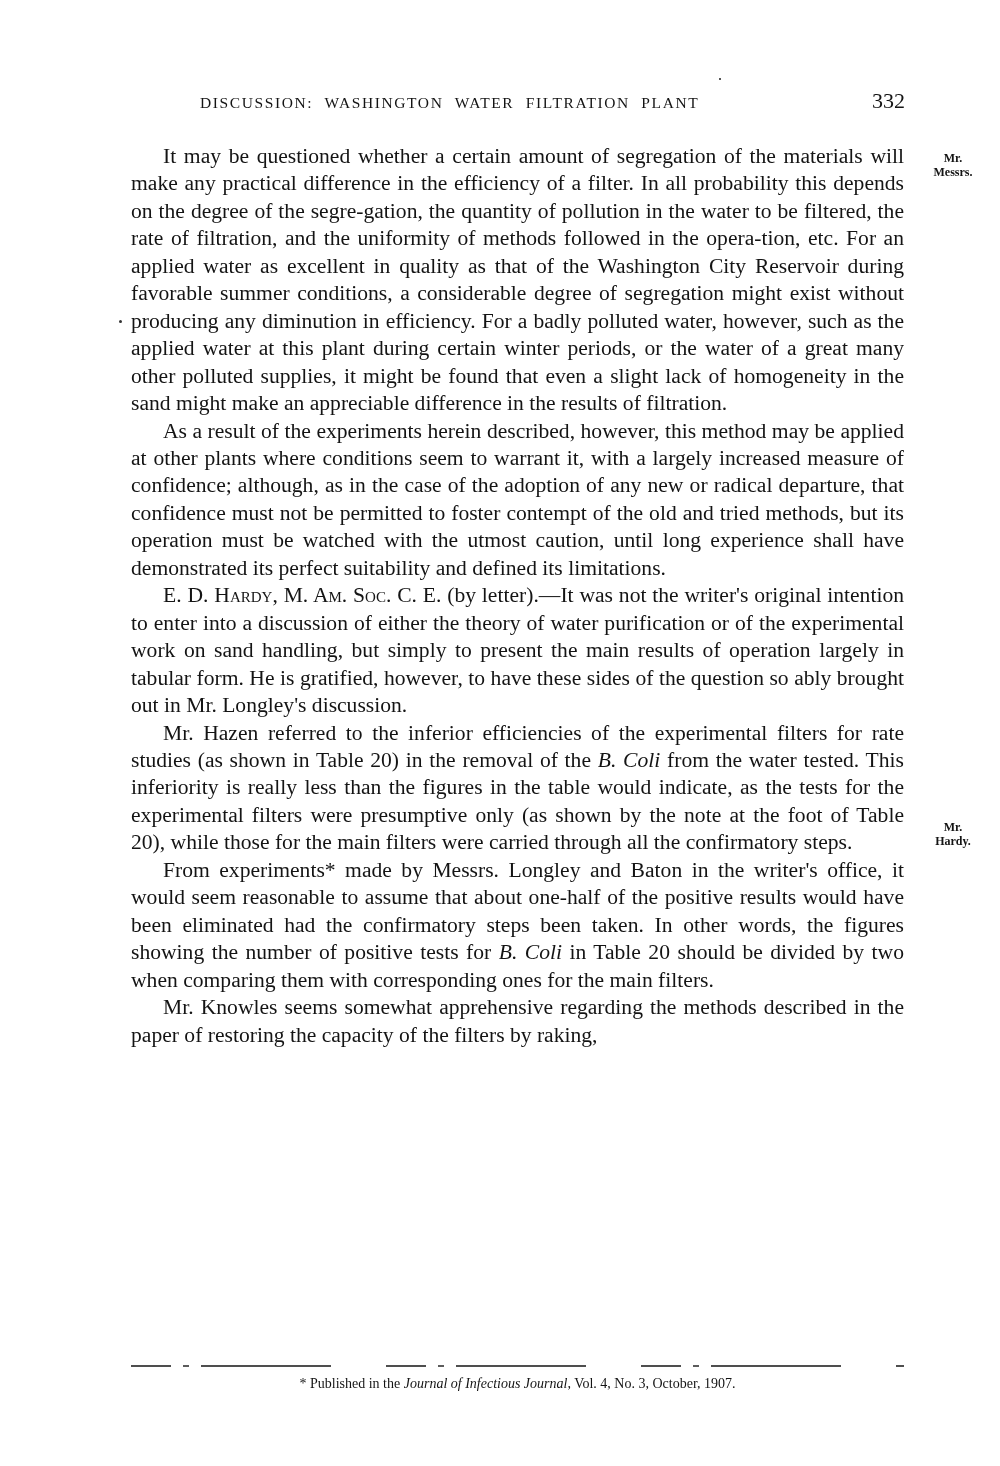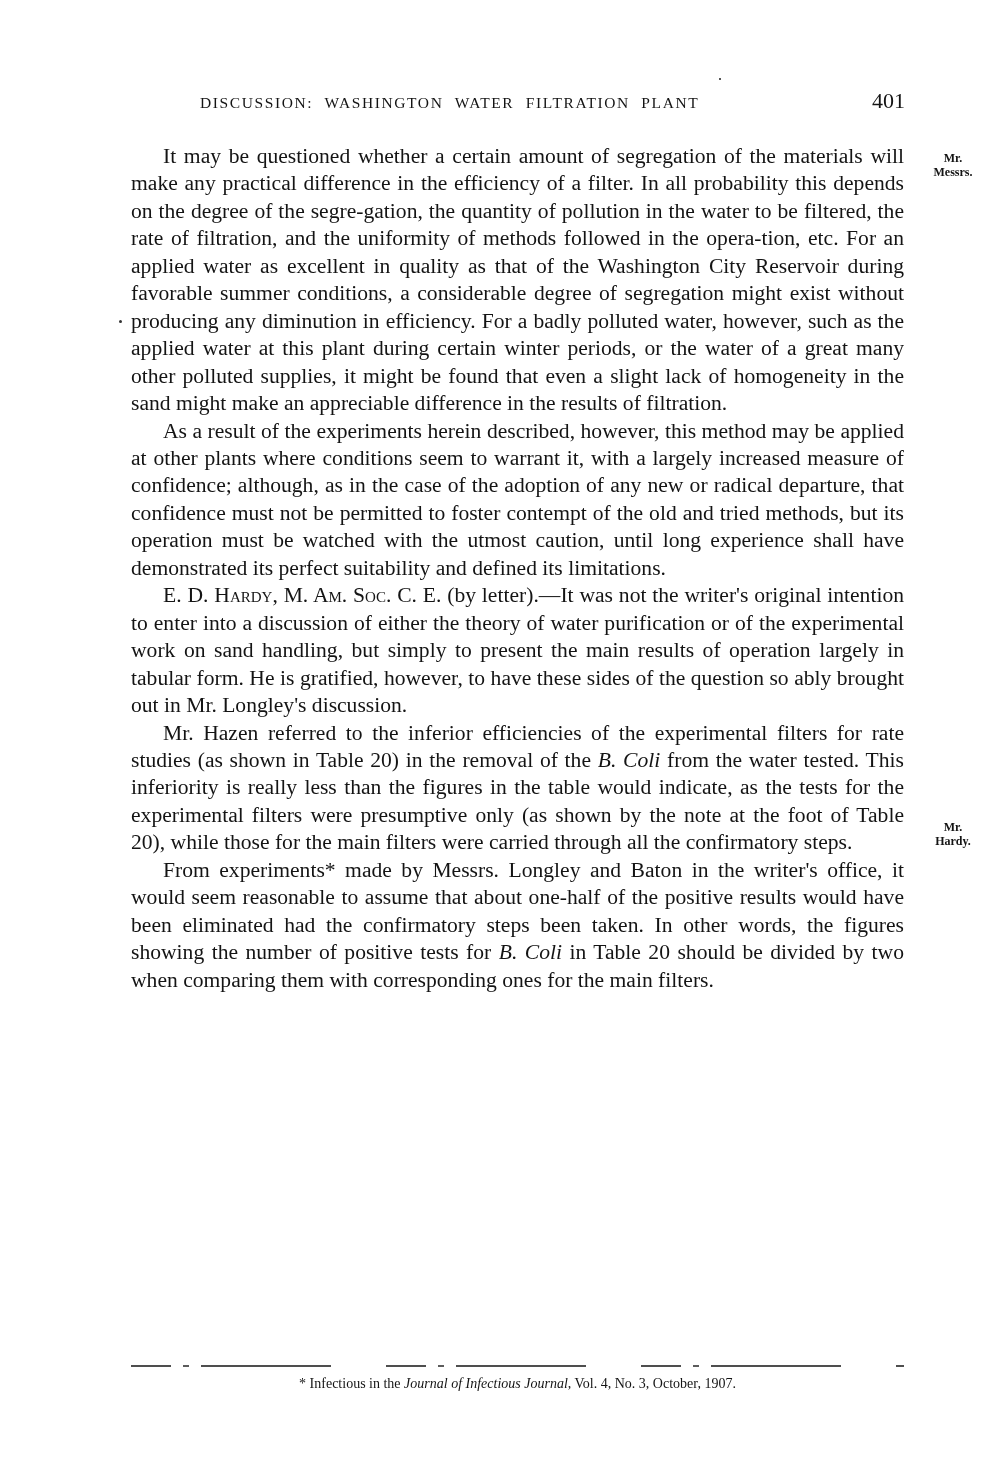--- a/index.html
+++ b/index.html
@@ -112,21 +112,21 @@
   </style>
 </head>
 <body>
 
 <div class="page">
 
   <div class="stray-mark-top"></div>
 
   <div class="running-head">
     <span class="running-title">DISCUSSION: WASHINGTON WATER FILTRATION PLANT</span>
-    <span class="page-number">401</span>
+    <span class="page-number">332</span>
   </div>
 
   <div class="margin-note" style="top:151px;">
     <span class="mn-line1">Mr.</span>
     <span class="mn-line2">Messrs.</span>
   </div>
 
   <div class="margin-note" style="top:820px;">
     <span class="mn-line1">Mr.</span>
     <span class="mn-line2">Hardy.</span>
@@ -143,21 +143,24 @@
     </p>
     <p class="indent">
       <span>E. D. </span><span class="sc">Hardy</span><span class="sc">, M. Am. Soc. C. E.</span><span> (by letter).—It was not the writer's original intention to enter into a discussion of either the theory of water purification or of the experimental work on sand handling, but simply to present the main results of operation largely in tabular form. He is gratified, however, to have these sides of the question so ably brought out in Mr. Longley's discussion.</span>
     </p>
     <p class="indent">
       <span>Mr. Hazen referred to the inferior efficiencies of the experimental filters for rate studies (as shown in Table 20) in the removal of the </span><span class="it">B. Coli</span><span> from the water tested. This inferiority is really less than the figures in the table would indicate, as the tests for the experimental filters were presumptive only (as shown by the note at the foot of Table 20), while those for the main filters were carried through all the confirmatory steps.</span>
     </p>
     <p class="indent">
       <span>From experiments* made by Messrs. Longley and Baton in the writer's office, it would seem reasonable to assume that about one-half of the positive results would have been eliminated had the confirmatory steps been taken. In other words, the figures showing the number of positive tests for </span><span class="it">B. Coli</span><span> in Table 20 should be divided by two when comparing them with corresponding ones for the main filters.</span>
     </p>
+    <p class="indent">
+      <span>Mr. Knowles seems somewhat apprehensive regarding the methods described in the paper of restoring the capacity of the filters by raking,</span>
+    </p>
   </div>
 
   <div class="footnote-rule"></div>
 
   <div class="footnote">
-    <span>* </span><span>Infectious in the </span><span class="it">Journal of Infectious Journal</span><span>, Vol. 4, No. 3, October, 1907.</span>
+    <span>* </span><span>Published in the </span><span class="it">Journal of Infectious Journal</span><span>, Vol. 4, No. 3, October, 1907.</span>
   </div>
 
 </div>
 
 </body></html>

